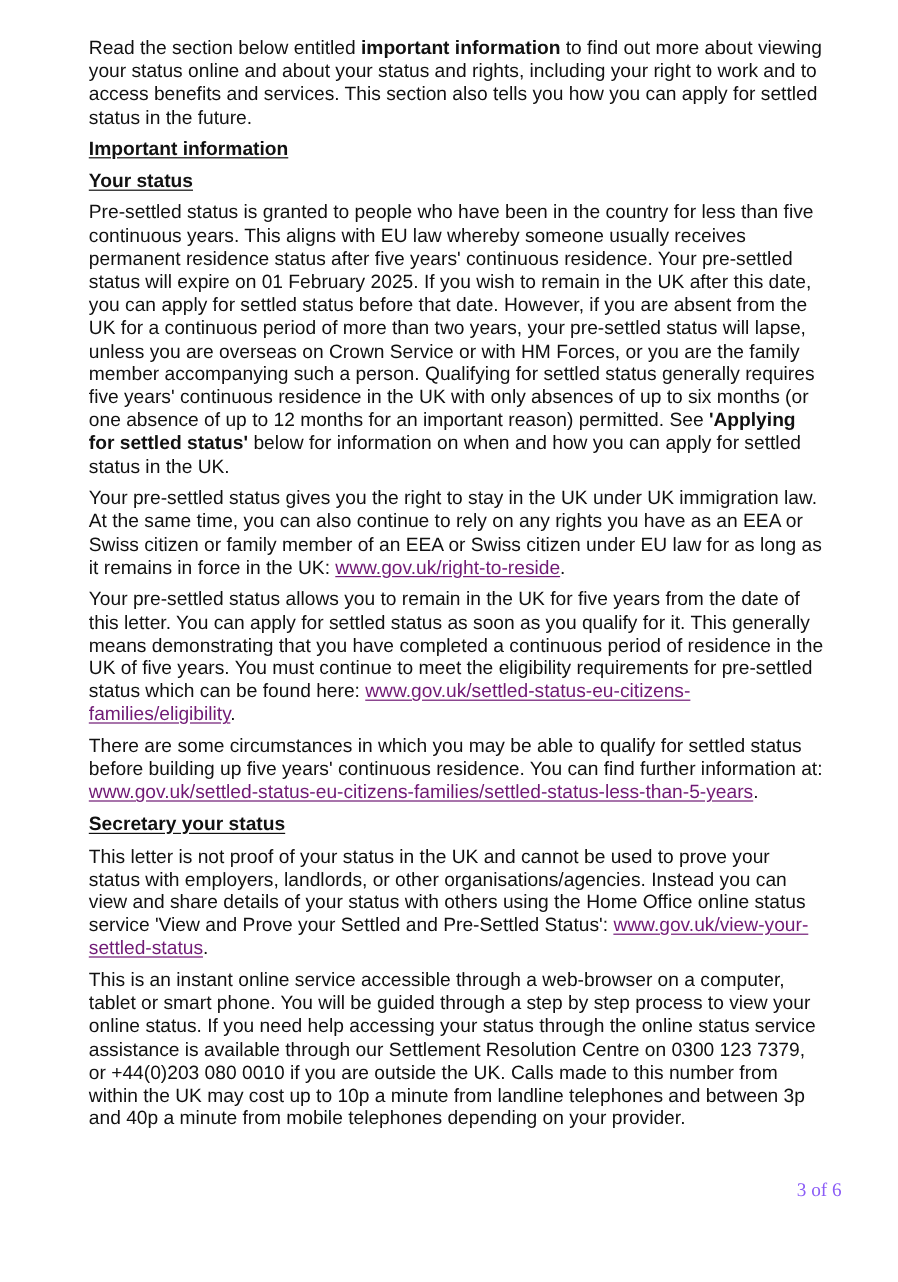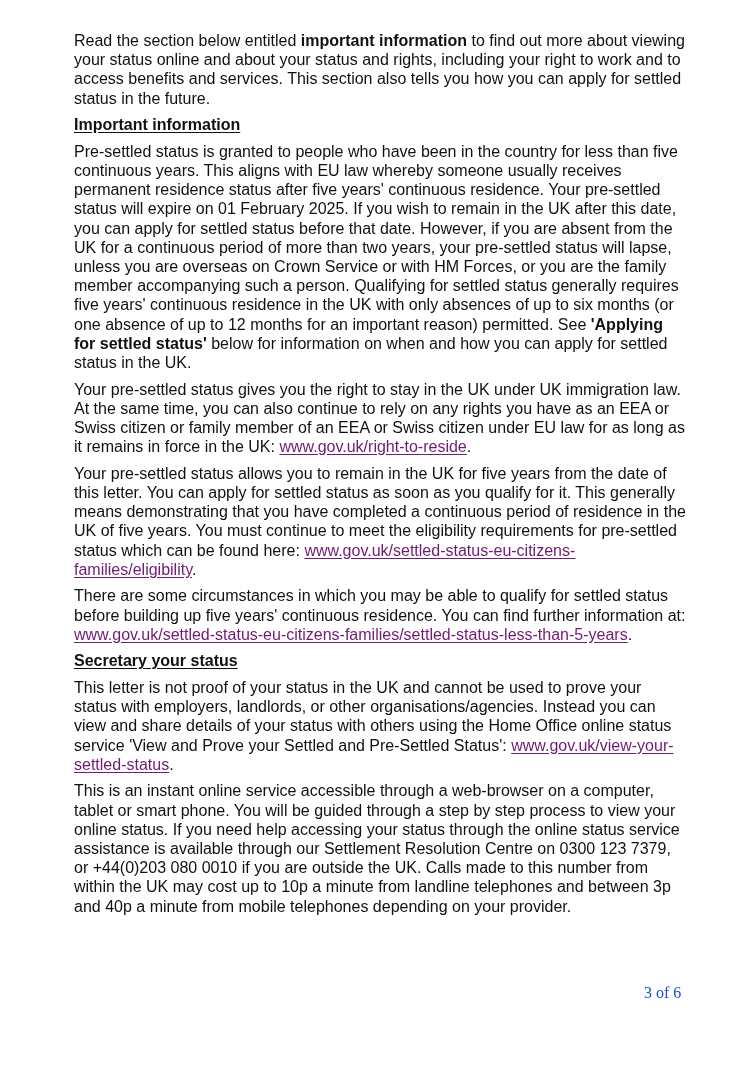--- a/index.html
+++ b/index.html
@@ -7,32 +7,33 @@
   .page {
     position: absolute; left: 74px; top: 31px; width: 612px;
     font-family: Liberation Sans, sans-serif;
     font-size: 16px; line-height: 19.2px; color: #111111;
   }
   .page p { margin: 0 0 7.4px 0; }
   .heading { font-weight: bold; text-decoration: underline; text-underline-offset: 2px; }
   .bold { font-weight: bold; }
   a.link { color: #701a75; text-decoration: underline; text-underline-offset: 2px; }
   .pagenum {
-    position: absolute; left: 644px; top: 984px;
-    font-family: "Liberation Serif", serif; font-size: 16px; color: #1d4ed8; text-align: center;
+    position: absolute; left: 664px; top: 984px;
+    font-family: "Liberation Serif", serif; font-size: 16px; color: #8b5cf6; text-align: center;
   }
 </style>
 </head>
 <body>
 
 <div class="page">
   <p><span>Read the section below entitled </span><span class="bold">important information</span><span> to find out more about viewing your status online and about your status and rights, including your right to work and to access benefits and services. This section also tells you how you can apply for settled status in the future.</span></p>
 
 
   <p class="heading">Important information </p>
+  <p class="heading">Your status </p>
 
   <p><span>Pre-settled status is granted to people who have been in the country for less than five continuous years. This aligns with EU law whereby someone usually receives permanent residence status after five years' continuous residence. Your pre-settled status will expire on 01 February 2025. If you wish to remain in the UK after this date, you can apply for settled status before that date. However, if you are absent from the UK for a continuous period of more than two years, your pre-settled status will lapse, unless you are overseas on Crown Service or with HM Forces, or you are the family member accompanying such a person. Qualifying for settled status generally requires five years' continuous residence in the UK with only absences of up to six months (or one absence of up to 12 months for an important reason) permitted. See </span><span class="bold">'Applying for settled status'</span><span> below for information on when and how you can apply for settled status in the UK.</span></p>
 
   <p><span>Your pre-settled status gives you the right to stay in the UK under UK immigration law. At the same time, you can also continue to rely on any rights you have as an EEA or Swiss citizen or family member of an EEA or Swiss citizen under EU law for as long as it remains in force in the UK: </span><a class="link">www.gov.uk/right-to-reside</a><span>.</span></p>
 
 
   <p><span>Your pre-settled status allows you to remain in the UK for five years from the date of this letter. You can apply for settled status as soon as you qualify for it. This generally means demonstrating that you have completed a continuous period of residence in the UK of five years. You must continue to meet the eligibility requirements for pre-settled status which can be found here: </span><a class="link">www.gov.uk/settled-status-eu-citizens-families/eligibility</a><span>.</span></p>
 
   <p><span>There are some circumstances in which you may be able to qualify for settled status before building up five years' continuous residence. You can find further information at: </span><a class="link">www.gov.uk/settled-status-eu-citizens-families/settled-status-less-than-5-years</a><span>.</span></p>
 

